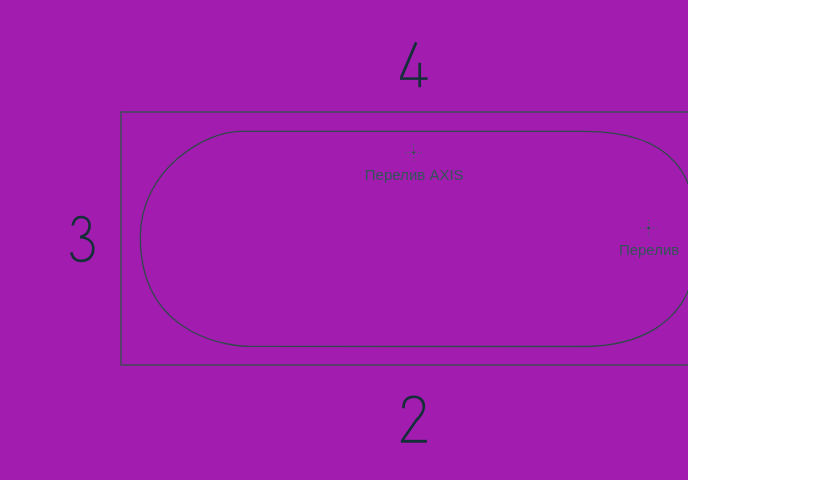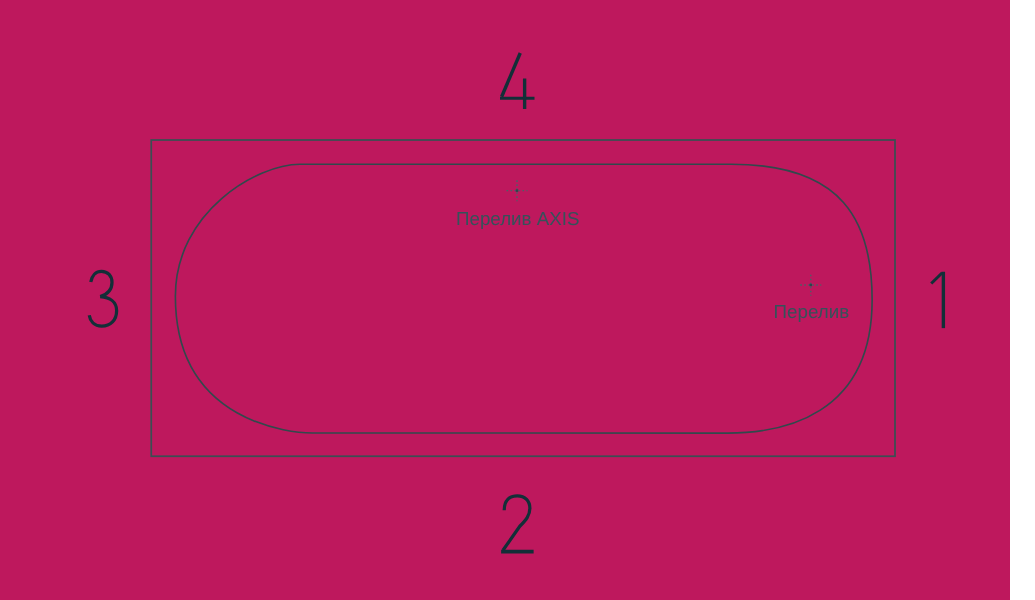--- a/index.html
+++ b/index.html
@@ -1,16 +1,16 @@
 <!DOCTYPE html>
 <html><head>
 <meta charset="utf-8">
 <style>
   html,body{margin:0;padding:0;background:#ffffff;}
-  .wrap{width:808px;height:480px;position:relative;background:#be185d;overflow:hidden;}
+  .wrap{width:688px;height:480px;position:relative;background:#a21caf;overflow:hidden;}
   svg{position:absolute;left:0;top:0;}
   text{font-family:"Liberation Sans", sans-serif;}
 </style>
 </head>
 <body>
 
 <div class="wrap">
 <svg width="828" height="480" viewBox="0 0 828 480">
 
   <rect x="121" y="112" width="595" height="253" fill="none" stroke="#3b4e53" stroke-width="1.4"></rect>

